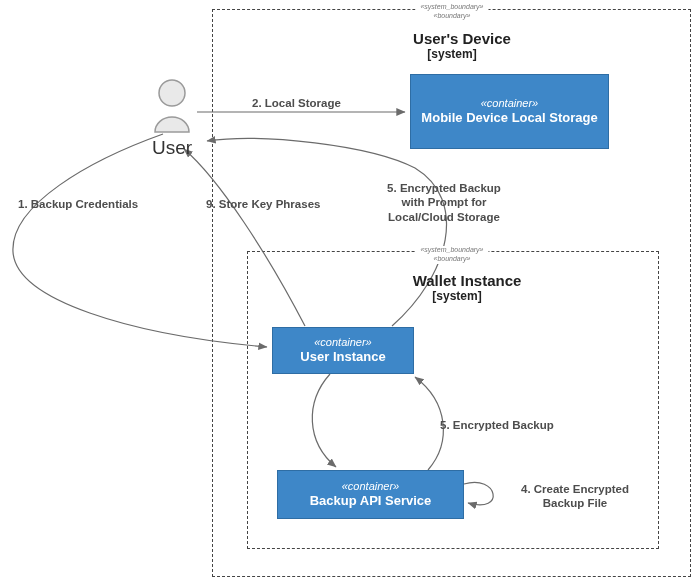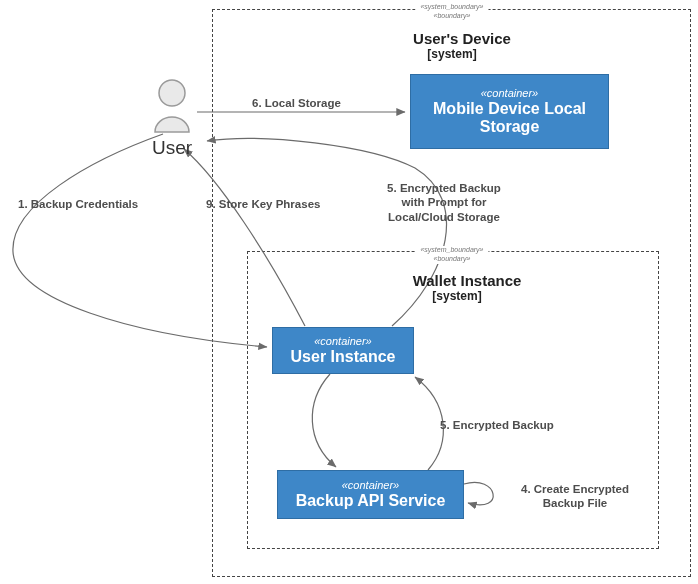--- a/index.html
+++ b/index.html
@@ -18,21 +18,21 @@
   .boundary-stereo{position:absolute;transform:translateX(-50%);text-align:center;
     font-size:7px;font-style:italic;color:#777;background:#ffffff;padding:0 5px;line-height:1.25;white-space:pre-line;}
   .boundary-title{position:absolute;transform:translateX(-50%);text-align:center;color:#222;}
   .boundary-title .t{font-size:15px;font-weight:bold;line-height:1.15;margin-left:20px;}
   .boundary-title .s{font-size:12px;font-weight:bold;line-height:1.2;}
 
   .cbox{position:absolute;background:var(--container-fill);border:1px solid var(--container-border);
     color:#ffffff;display:flex;flex-direction:column;align-items:center;justify-content:center;
     text-align:center;box-sizing:border-box;padding:2px 6px;}
   .cbox .stereo{font-size:11px;font-style:italic;line-height:1.2;text-align:center;}
-  .cbox .title{font-size:16px;font-weight:bold;line-height:1.15;}
+  .cbox .title{font-size:13px;font-weight:bold;line-height:1.15;}
 
   .edge-label{position:absolute;font-size:11.5px;font-weight:bold;color:var(--label);
     white-space:pre-line;line-height:1.25;}
   .edge-label.center{text-align:center;}
 
   .actor-label{position:absolute;transform:translateX(-50%);font-size:19px;color:#333;}
 </style>
 </head>
 <body>
 
@@ -92,18 +92,18 @@
   <div class="cbox" style="left:277px;top:470px;width:187px;height:49px;">
     <div class="stereo">«container»</div>
     <div class="title">Backup API Service</div>
   </div>
 
   <div class="edge-label" style="left:18px;top:197px;">1. Backup Credentials</div>
   <div class="edge-label" style="left:206px;top:197px;">9. Store Key Phrases</div>
   <div class="edge-label center" style="left:372px;top:181px;width:144px;">5. Encrypted Backup
 with Prompt for
 Local/Cloud Storage</div>
-  <div class="edge-label" style="left:252px;top:96px;">6. Local Storage</div>
+  <div class="edge-label" style="left:252px;top:96px;">2. Local Storage</div>
   <div class="edge-label" style="left:440px;top:418px;">5. Encrypted Backup</div>
   <div class="edge-label center" style="left:504px;top:482px;width:142px;">4. Create Encrypted
 Backup File</div>
 
 </div>
 
 </body></html>

